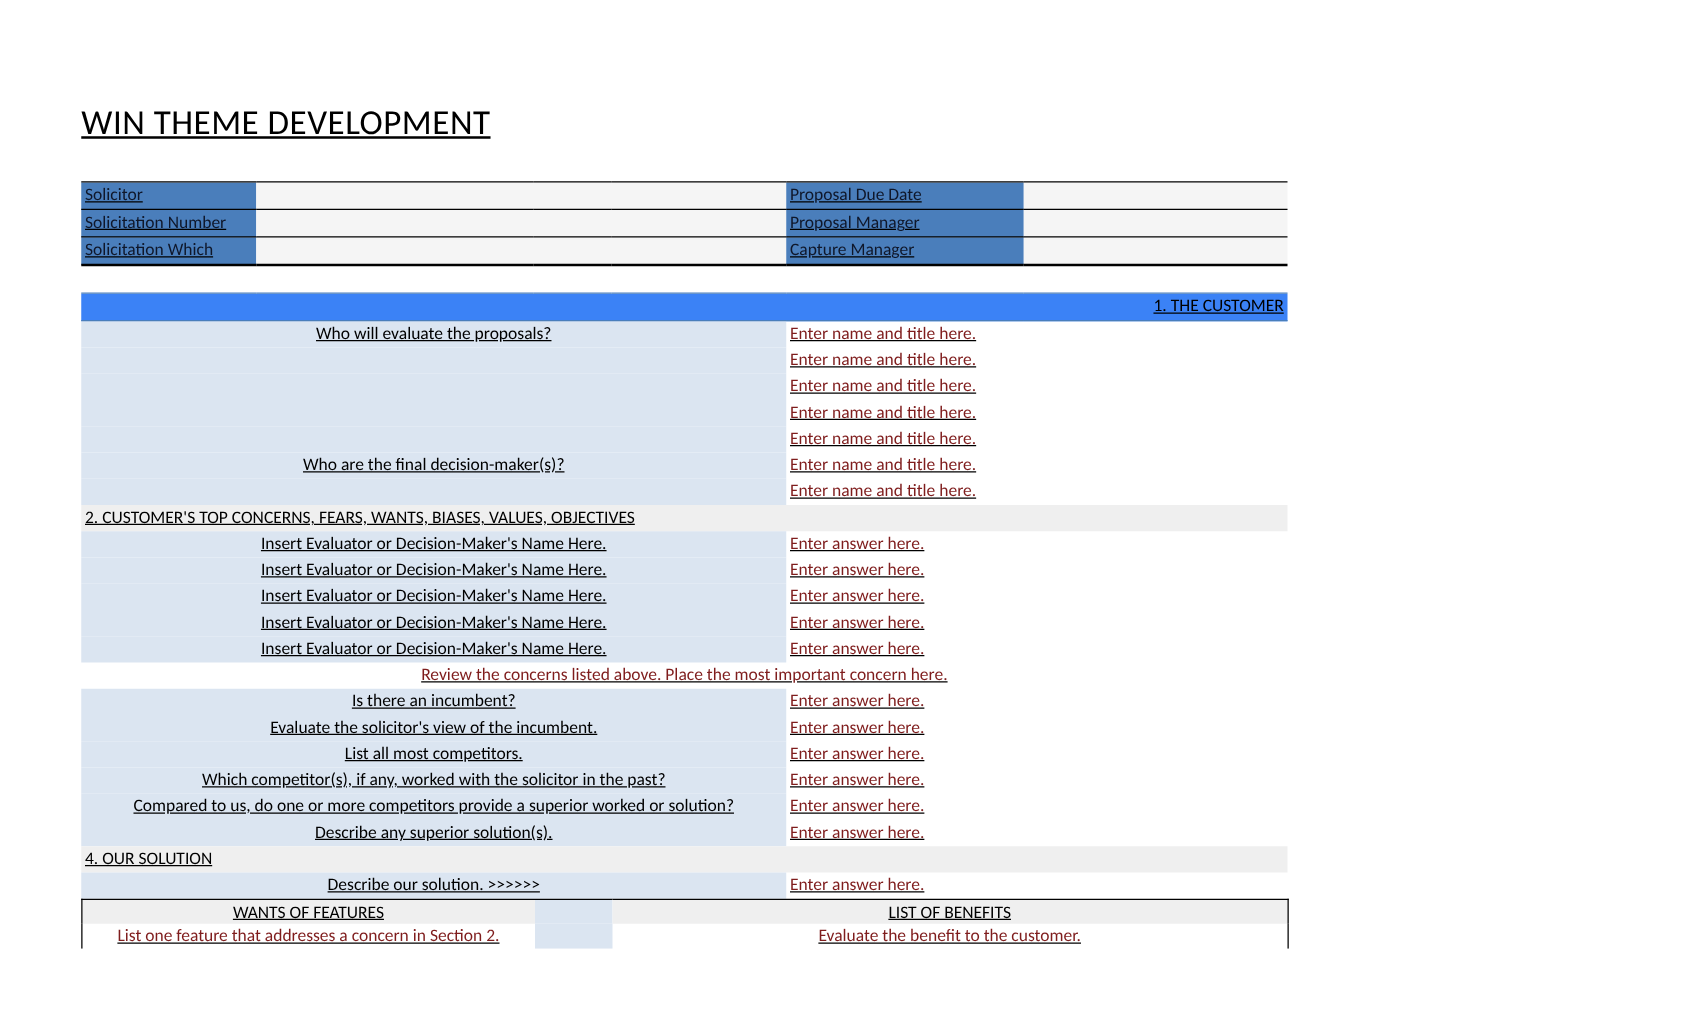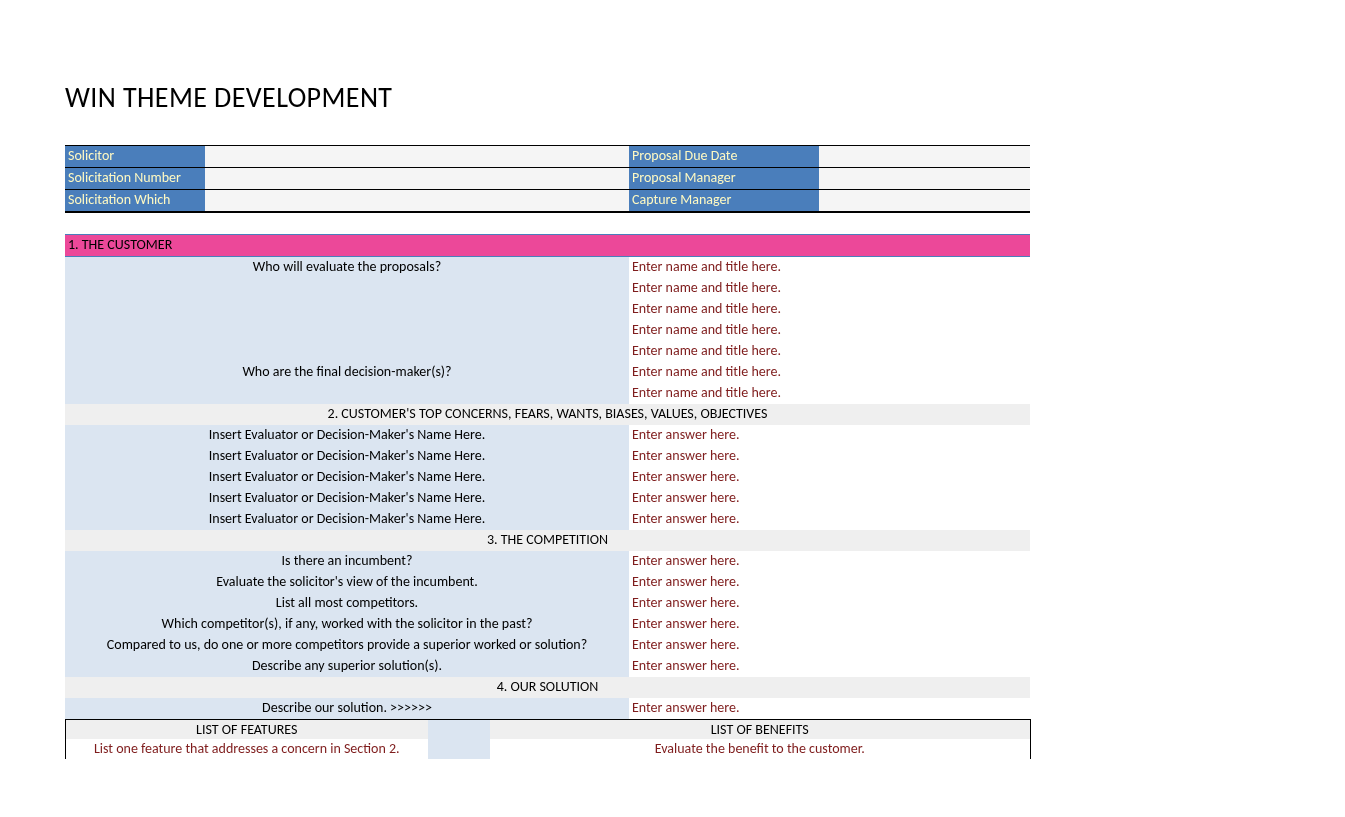--- a/index.html
+++ b/index.html
@@ -7,20 +7,21 @@
     padding: 0;
     background: #fff;
     font-family: "Calibri", "Segoe UI", Arial, sans-serif;
     font-size: 14px;
     color: #000;
   }
   .page {
     width: 1069px;
     box-sizing: border-box;
     padding: 80px 0 0 65px;
+    text-decoration: underline;
   }
   .title {
     font-size: 28px;
     letter-spacing: 0.4px;
     margin-bottom: 30px;
     font-weight: 400;
   }
   .the-table {
     width: 965px;
     border-collapse: collapse;
@@ -33,31 +34,31 @@
   .the-table col.c5 { width: 190px; }
   .the-table col.c6 { width: 211px; }
 
   .the-table td {
     padding: 1px 3px 2px 3px;
     vertical-align: top;
     line-height: 18px;
   }
   .hdr-row td { border-top: 1px solid #000; border-bottom: 1px solid #000; }
   .hdr-row-last td { border-bottom: 2px solid #000; }
-  .lbl-blue { background: #4a7ebb; color: #fef9c3; }
+  .lbl-blue { background: #4a7ebb; color: #0f172a; }
   .val-blank { background: #f5f5f5; }
 
   .spacer-row td { height: 18px; }
 
   .section-title {
-    background: #ec4899;
-    text-align: left;
+    background: #3b82f6;
+    text-align: right;
     border-bottom: 1px solid #4a7ebb;
   }
-  .section-title-notop { background: #efefef; text-align: center; }
+  .section-title-notop { background: #efefef; }
 
   .lightblue { background: #dbe5f1; text-align: center; }
   .placeholder { color: #7f1d1d; }
   .center { text-align: center; }
 
   .fb-table {
     width: 965px;
     border-collapse: collapse;
     table-layout: fixed;
   }
@@ -164,24 +165,24 @@
       <td colspan="2" class="placeholder">Enter answer here.</td>
     </tr>
     <tr>
       <td colspan="4" class="lightblue">Insert Evaluator or Decision-Maker's Name Here.</td>
       <td colspan="2" class="placeholder">Enter answer here.</td>
     </tr>
     <tr>
       <td colspan="4" class="lightblue">Insert Evaluator or Decision-Maker's Name Here.</td>
       <td colspan="2" class="placeholder">Enter answer here.</td>
     </tr>
-
-    <tr>
-          <td colspan="6" class="section-title-notop">3. THE COMPETITION</td>
-        </tr>
+    <tr>
+      <td colspan="6" class="placeholder center">Review the concerns listed above. Place the most important concern here.</td>
+    </tr>
+
     <tr>
       <td colspan="4" class="lightblue">Is there an incumbent?</td>
       <td colspan="2" class="placeholder">Enter answer here.</td>
     </tr>
     <tr>
       <td colspan="4" class="lightblue">Evaluate the solicitor's view of the incumbent.</td>
       <td colspan="2" class="placeholder">Enter answer here.</td>
     </tr>
     <tr>
       <td colspan="4" class="lightblue">List all most competitors.</td>
@@ -211,21 +212,21 @@
     </table>
 
   <table class="fb-table">
     <colgroup>
       <col class="fc1">
         <col class="fc2">
         <col class="fc3">
     </colgroup>
     <tbody>
         <tr class="fb-head">
-      <td class="bt bl">LIST OF FEATURES</td>
+      <td class="bt bl">WANTS OF FEATURES</td>
       <td class="bt lightblue" style="background:#dbe5f1;"></td>
       <td class="bt br">LIST OF BENEFITS</td>
     </tr>
     <tr class="fb-body">
       <td class="bl placeholder">List one feature that addresses a concern in Section 2.</td>
       <td class="lightblue"></td>
       <td class="br placeholder">Evaluate the benefit to the customer.</td>
     </tr>
   </tbody>
     </table>

